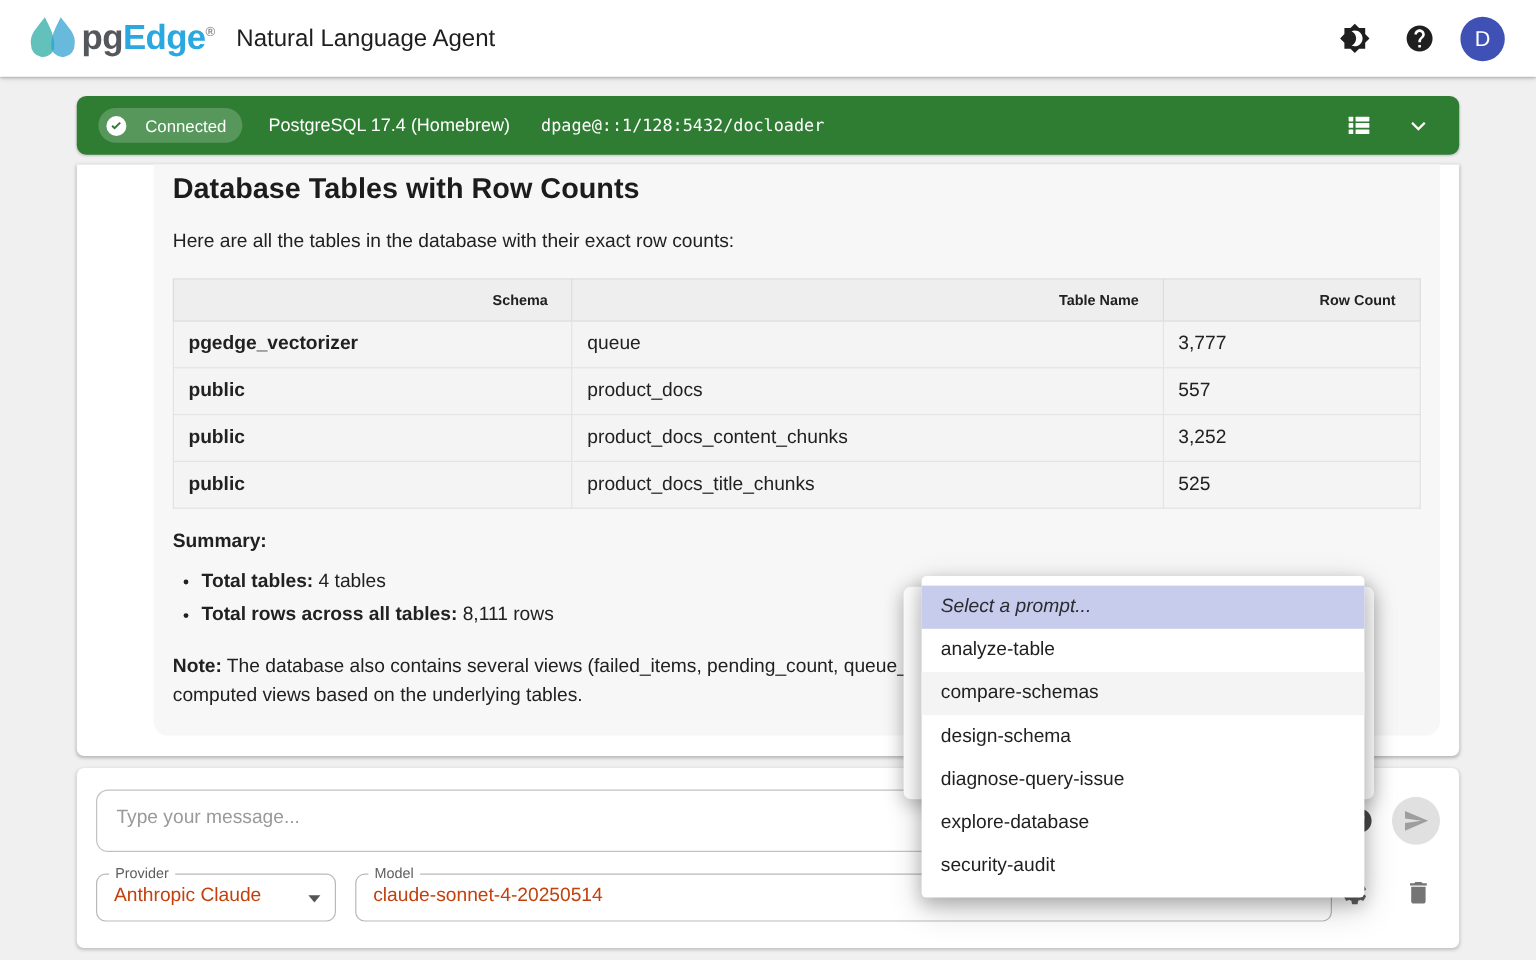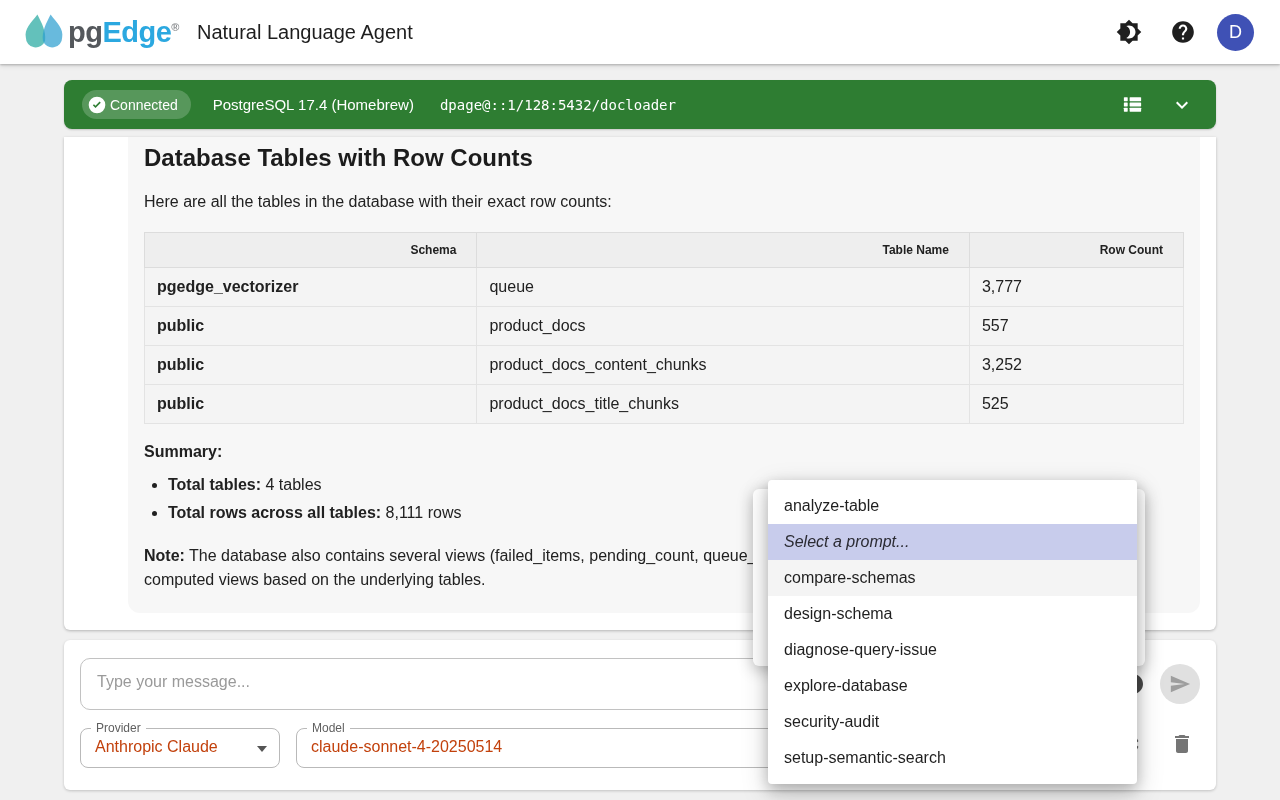--- a/index.html
+++ b/index.html
@@ -30,21 +30,21 @@
     display:flex; align-items:center; justify-content:center; cursor:pointer; padding:0; }
   .avatar { width:37px; height:37px; border-radius:50%; background:#3f51b5; color:#fff;
     display:flex; align-items:center; justify-content:center; font-size:18px; border:none; cursor:pointer; }
 
   
   .connbar {
     position:absolute; left:64px; top:80px; width:1152px; height:49px;
     background:#2e7d32; border-radius:8px; display:flex; align-items:center;
     padding:0 18px; box-shadow:0 1px 2px rgba(0,0,0,.18); z-index:5;
   }
-  .conn-badge { display:flex; align-items:center; gap:3px; background:rgba(255,255,255,.20);
+  .conn-badge { display:flex; align-items:center; gap:14px; background:rgba(255,255,255,.20);
     border-radius:15px; height:29px; padding:0 13px 0 5px; color:#fff; font-size:14px; }
   .conn-server { color:#fff; font-size:15px; margin-left:22px; }
   .conn-dsn { color:#fff; font-family:"DejaVu Sans Mono", monospace; font-size:14px; margin-left:26px; }
   .connbar-right { margin-left:auto; display:flex; align-items:center; gap:18px; }
 
   
   .chat-panel {
     position:absolute; left:64px; top:137px; width:1152px; height:493px;
     background:#fff; border-radius:0 0 6px 6px;
     box-shadow:0 1px 3px rgba(0,0,0,.25);
@@ -249,23 +249,22 @@
   </button>
   <button class="icon-btn trash-btn" style="width:40px;height:40px;">
     <svg width="24" height="24" viewBox="0 0 24 24">
       <path fill="#757575" d="M6 19c0 1.1.9 2 2 2h8c1.1 0 2-.9 2-2V7H6v12zM19 4h-3.5l-1-1h-5l-1 1H5v2h14V4z"></path>
     </svg>
   </button>
 </div>
 
 <div class="prompt-popover"></div>
 <div class="prompt-menu">
+  <div class="menu-item selected">Select a prompt...</div>
   <div class="menu-item">analyze-table</div>
-  <div class="menu-item selected">Select a prompt...</div>
   <div class="menu-item hovered">compare-schemas</div>
   <div class="menu-item">design-schema</div>
   <div class="menu-item">diagnose-query-issue</div>
   <div class="menu-item">explore-database</div>
   <div class="menu-item">security-audit</div>
-  <div class="menu-item">setup-semantic-search</div>
 </div>
 
 <div class="footer-gap"></div>
 
 </body></html>

